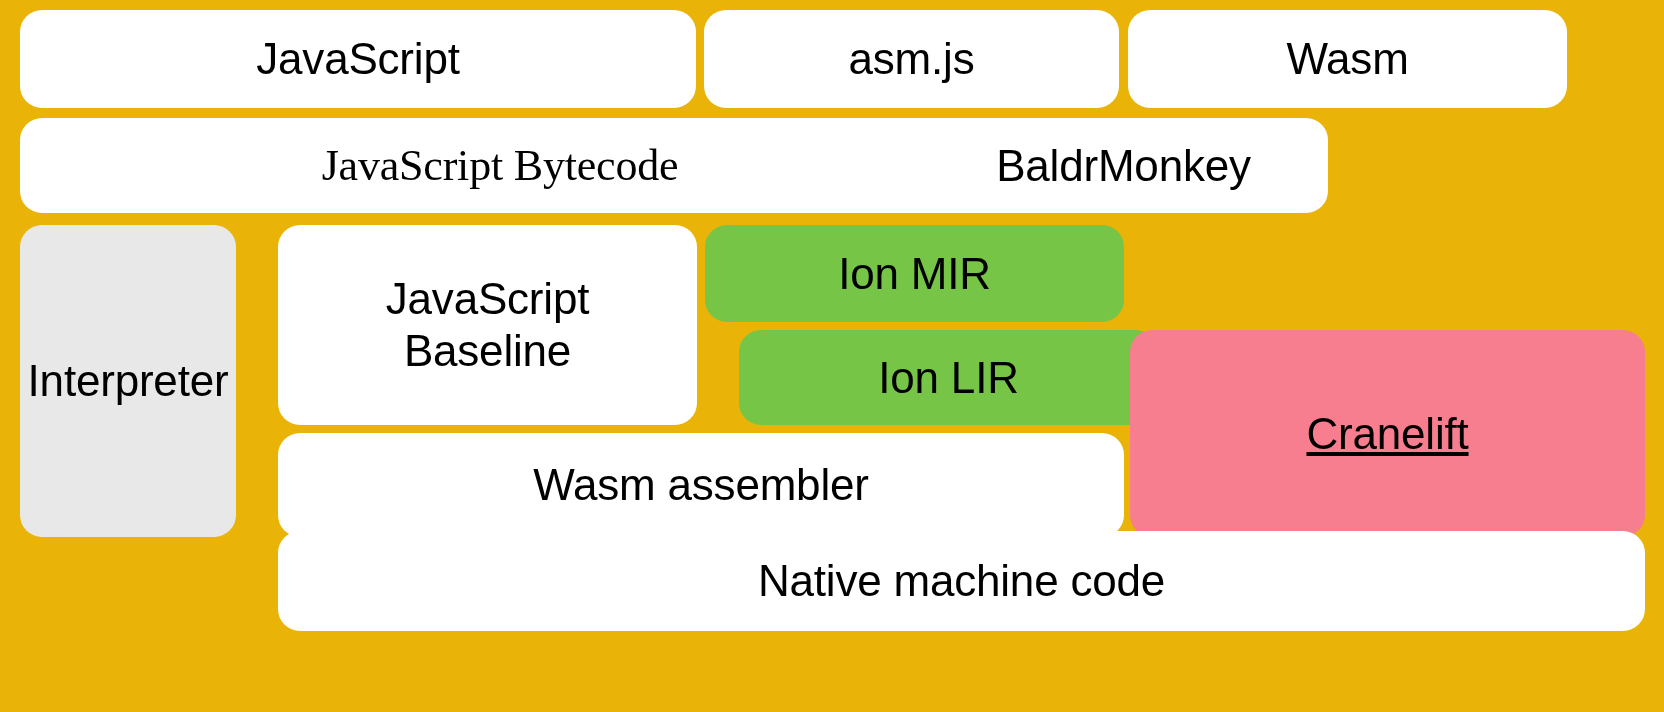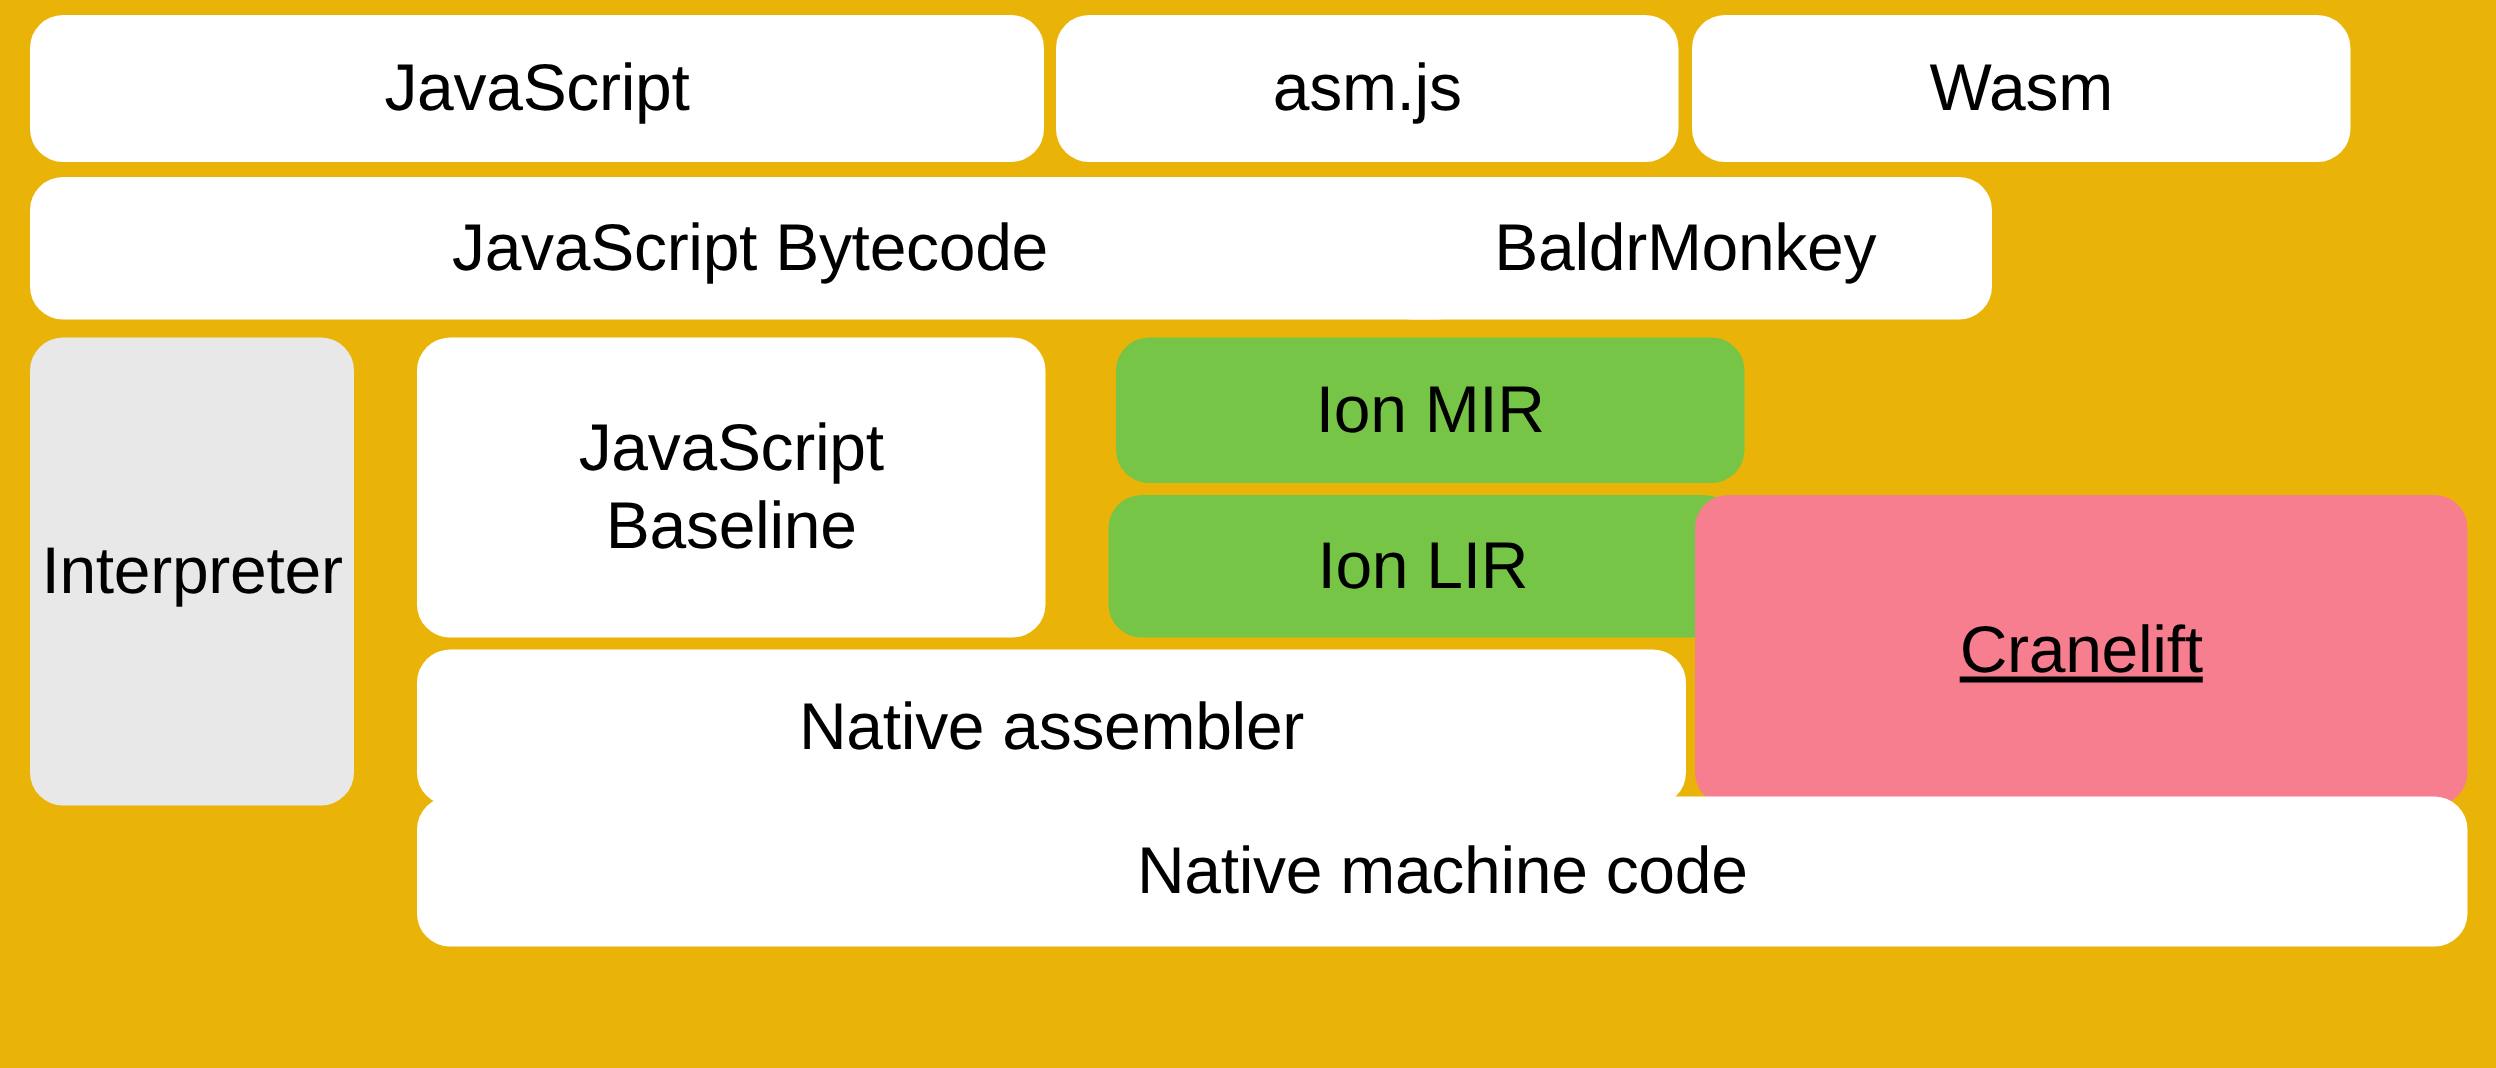--- a/index.html
+++ b/index.html
@@ -43,32 +43,32 @@
 <body>
 
 <div id="stack">
 
   <div class="box white" style="left:20px; top:10px; width:676px; height:98px;">JavaScript</div>
 
   <div class="box white" style="left:704px; top:10px; width:415px; height:98px;">asm.js</div>
 
   <div class="box white" style="left:1128px; top:10px; width:439px; height:98px;">Wasm</div>
 
-  <div class="box white" style="left:20px; top:118px; width:960px; height:95px;">JavaScript Bytecode</div>
+  <div class="box white" style="left:20px; top:118px; width:960px; height:95px;font-family:Liberation Serif, serif;">JavaScript Bytecode</div>
 
   <div class="box white" style="left:919px; top:118px; width:409px; height:95px;">BaldrMonkey</div>
 
   <div class="box grey" style="left:20px; top:225px; width:216px; height:312px;">Interpreter</div>
 
   <div class="box white" style="left:278px; top:225px; width:419px; height:200px;">JavaScript
 Baseline</div>
 
-  <div class="box green" style="left:705px; top:225px; width:419px; height:97px;margin-left:39px;">Ion MIR</div>
+  <div class="box green" style="left:705px; top:225px; width:419px; height:97px;">Ion MIR</div>
 
   <div class="box green" style="left:705px; top:330px; width:419px; height:95px;margin-left:34px;">Ion LIR</div>
 
   <div class="box pink" style="left:1130px; top:330px; width:515px; height:207px;">Cranelift</div>
 
-  <div class="box white" style="left:278px; top:433px; width:846px; height:104px;">Native assembler</div>
+  <div class="box white" style="left:278px; top:433px; width:846px; height:104px;">Wasm assembler</div>
 
   <div class="box white" style="left:278px; top:531px; width:1367px; height:100px;">Native machine code</div>
 
 </div>
 
 </body></html>

